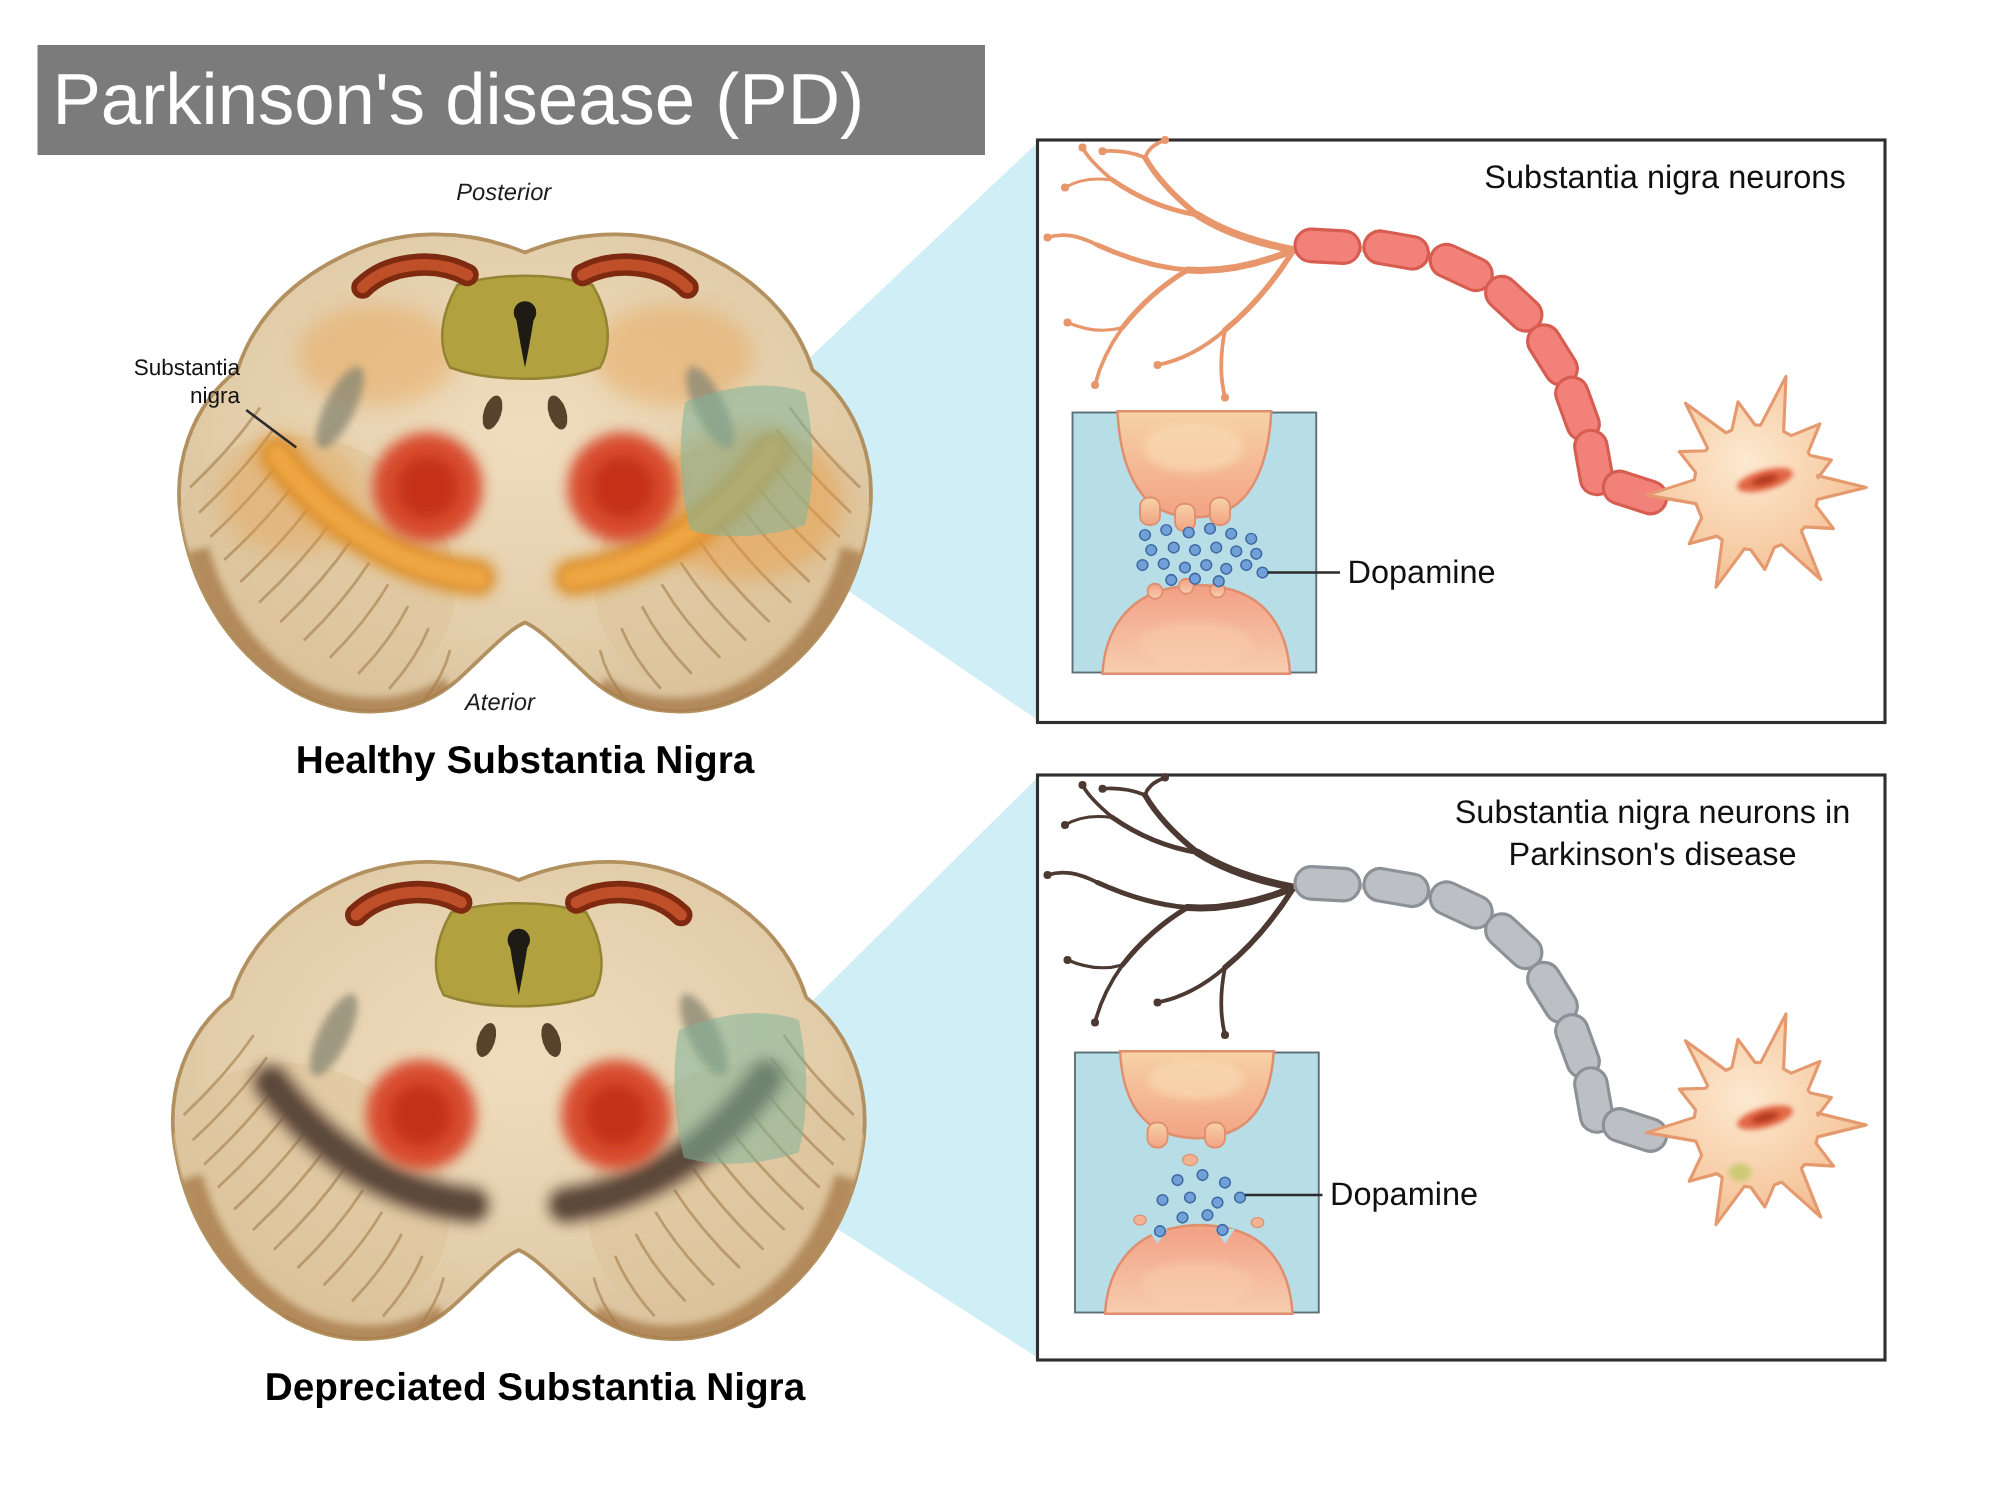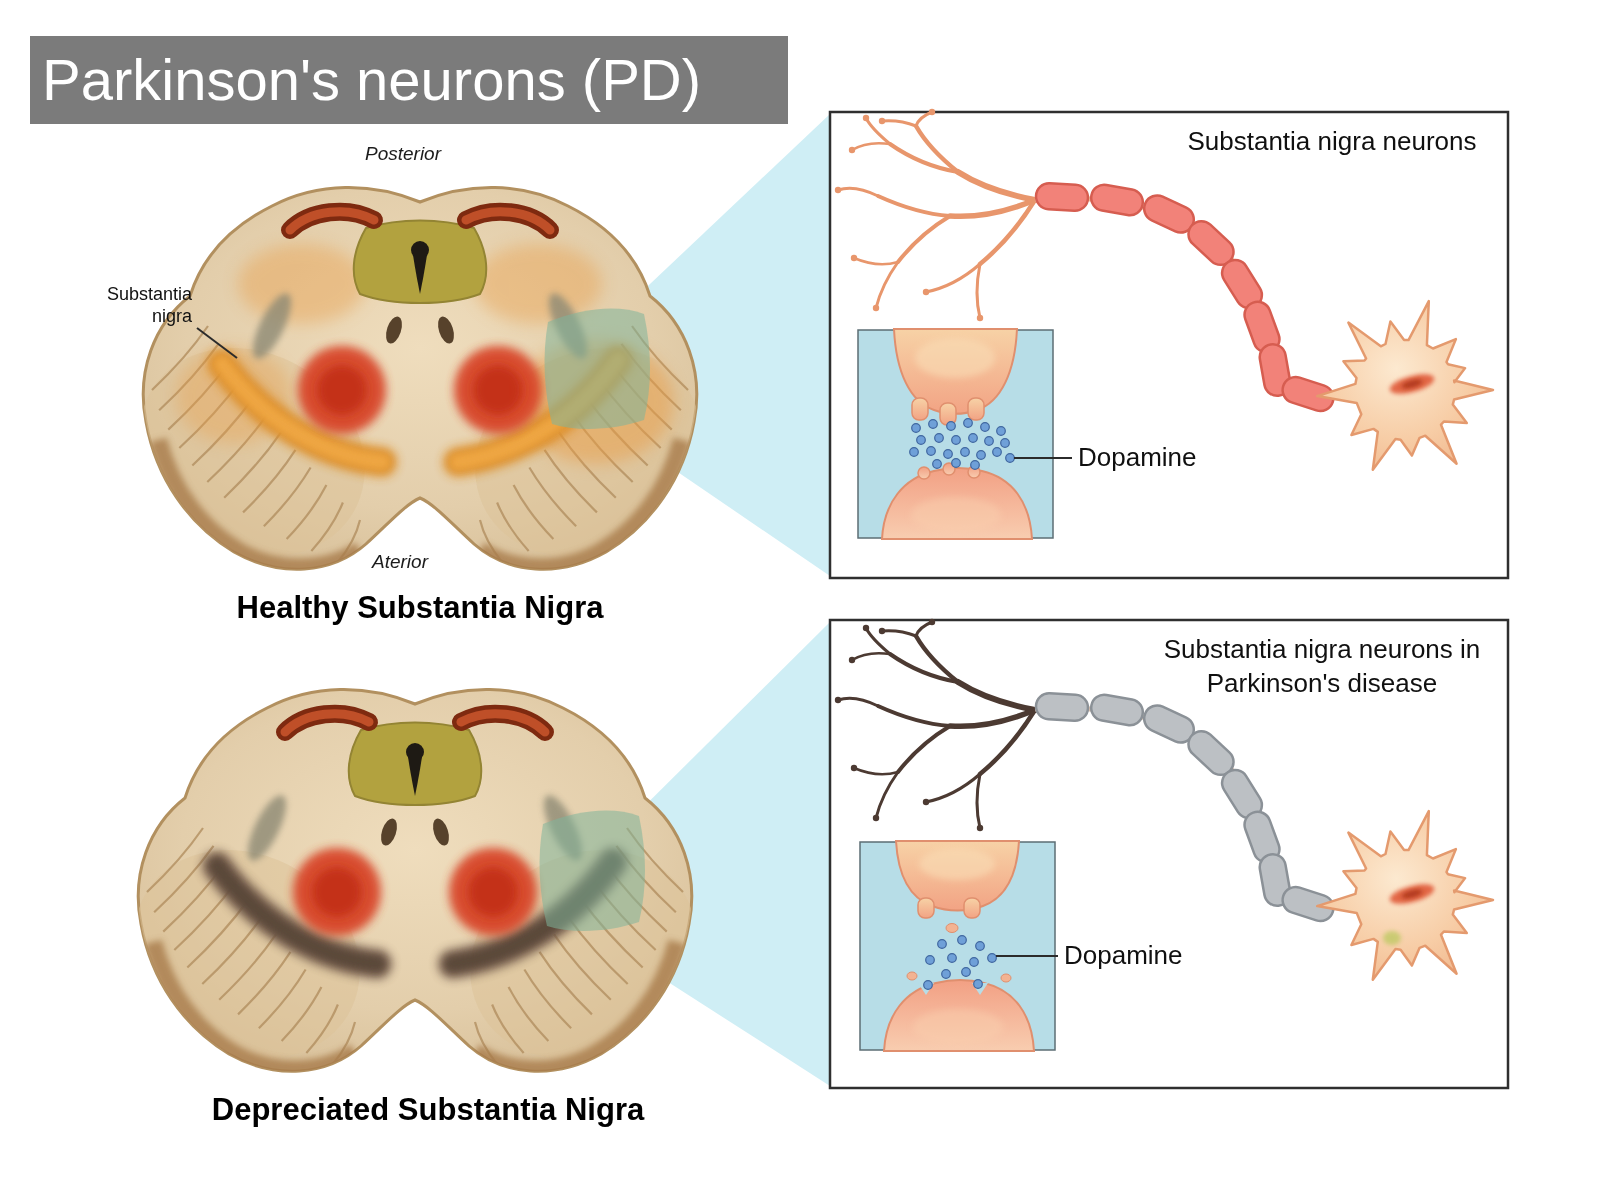--- a/index.html
+++ b/index.html
@@ -15,21 +15,21 @@
   .t-dopamine{font-size:26px;fill:#101010;}
   .ln{stroke:#2b2b2b;stroke-width:2;fill:none;}
   .panel{fill:#ffffff;stroke:#2f2f2f;stroke-width:2.5;}
 </style>
 </head>
 <body>
 
 <div class="page">
 
   <div class="title-bar" style="background: rgb(123, 123, 123);">
-    <div class="title-text" style="color: rgb(255, 255, 255);">Parkinson's neurons (PD)</div>
+    <div class="title-text" style="color: rgb(255, 255, 255);">Parkinson's disease (PD)</div>
   </div>
 
   <svg id="scene" width="1600" height="1200" viewBox="0 0 1600 1200">
     <defs id="scene-defs">
       <radialGradient id="gBeige" cx="50%" cy="42%" r="68%">
         <stop offset="0%" stop-color="#efddbd"></stop>
         <stop offset="62%" stop-color="#e3ceab"></stop>
         <stop offset="100%" stop-color="#d5bc94"></stop>
       </radialGradient>
       <linearGradient id="gTerm" x1="0" y1="0" x2="0" y2="1">

